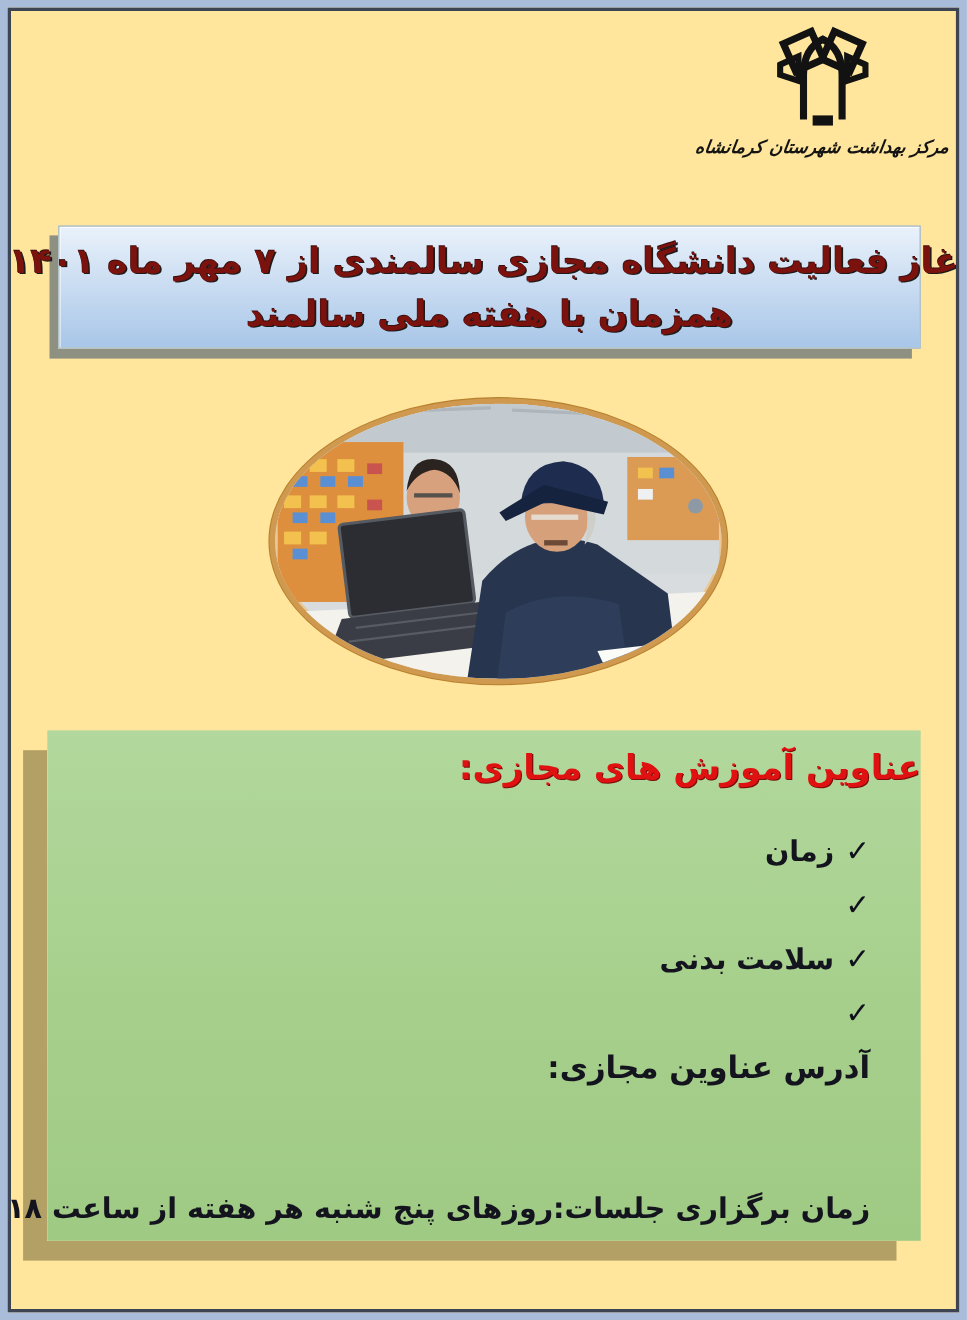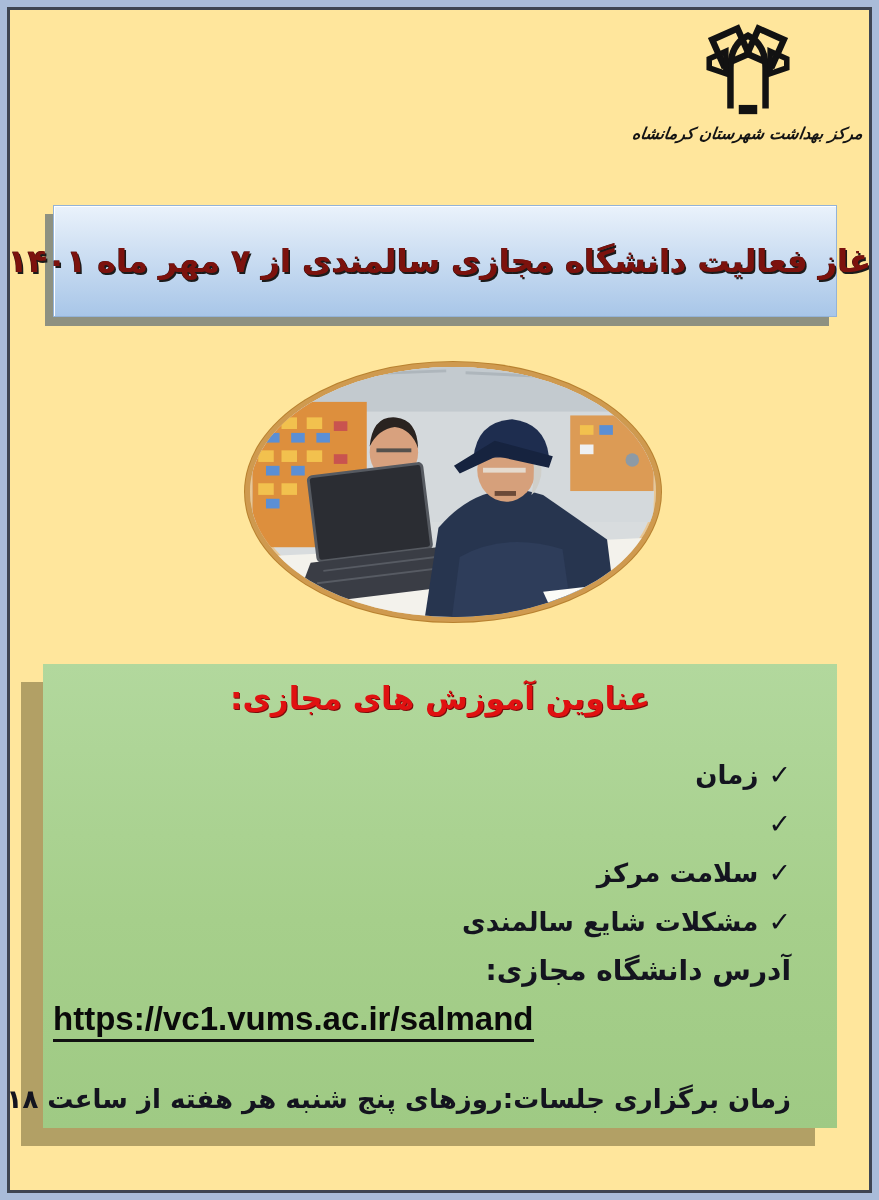--- a/index.html
+++ b/index.html
@@ -59,21 +59,21 @@
   .photo-oval svg{display:block;width:100%;height:100%;}
 
   
   .green-box{
     position:absolute;left:33px;top:654px;width:794px;height:464px;
     background:linear-gradient(180deg,#b2d89d 0%,#a6cf8b 55%,#9fca84 100%);
     box-shadow:-22px 18px 0 #b2a065;
   }
   .topics-heading{
     position:absolute;top:16px;left:0;right:0;
-    text-align:center;direction:rtl;
+    text-align:right;direction:rtl;
     font-size:31px;font-weight:bold;
     color:#e01111;
     text-shadow:1px 1px 0 #7a0c0c;
   }
   .topics-list{position:absolute;top:86px;right:46px;direction:rtl;}
   .topic-item{
     height:49px;display:flex;align-items:center;gap:10px;
     direction:rtl;
     font-size:26px;font-weight:bold;color:#14141f;
   }
@@ -111,20 +111,21 @@
         </g>
         <rect x="40" y="92" width="20" height="10" fill="#121212"></rect>
         <path d="M8 42 L26 34 L26 58 L8 52 Z" fill="none" stroke="#121212" stroke-width="6"></path>
         <path d="M92 42 L74 34 L74 58 L92 52 Z" fill="none" stroke="#121212" stroke-width="6"></path>
       </svg>
       <div class="logo-caption">مرکز بهداشت شهرستان کرمانشاه</div>
     </div>
 
     <div class="banner">
       <div class="banner-line">آغاز فعالیت دانشگاه مجازی سالمندی از ۷ مهر ماه ۱۴۰۱</div>
+      <div class="banner-line">همزمان با هفته ملی سالمند</div>
     </div>
 
     <div class="photo-oval">
       <svg viewBox="0 0 414 258" xmlns="http://www.w3.org/2000/svg">
 
         <rect x="0" y="0" width="414" height="160" fill="#d4d9dc"></rect>
         <rect x="0" y="0" width="414" height="46" fill="#c3cacf"></rect>
         <line x1="30" y1="10" x2="200" y2="4" stroke="#aeb6bc" stroke-width="3"></line>
         <line x1="220" y1="6" x2="400" y2="14" stroke="#aeb6bc" stroke-width="3"></line>
 
@@ -192,29 +193,27 @@
       <div class="topics-list">
         <div class="topic-item">
           <span class="check">✓</span>
           <span>زمان</span>
         </div>
         <div class="topic-item">
           <span class="check">✓</span>
         </div>
         <div class="topic-item">
           <span class="check">✓</span>
-          <span>سلامت مرکز</span>
-        </div>
-        <div class="topic-item">
-          <span class="check">✓</span>
-          <span>مشکلات شایع سالمندی</span>
+          <span>سلامت بدنی</span>
+        </div>
+        <div class="topic-item">
+          <span class="check">✓</span>
         </div>
       </div>
 
-      <div class="address-label">آدرس دانشگاه مجازی:</div>
-
-      <a class="vc-url" href="#">https://vc1.vums.ac.ir/salmand</a>
+      <div class="address-label">آدرس عناوین مجازی:</div>
+
 
       <div class="schedule">زمان برگزاری جلسات:روزهای پنج شنبه هر هفته از ساعت ۱۸ لغایت ۱۸.۳۰</div>
     </div>
 
   </div>
 </div>
 
 </body></html>

